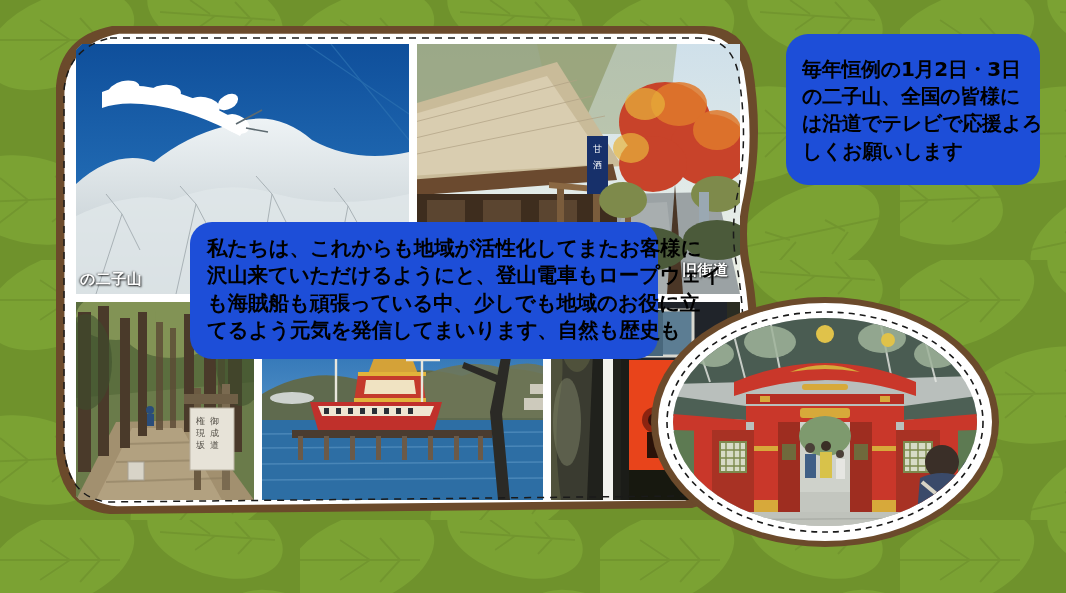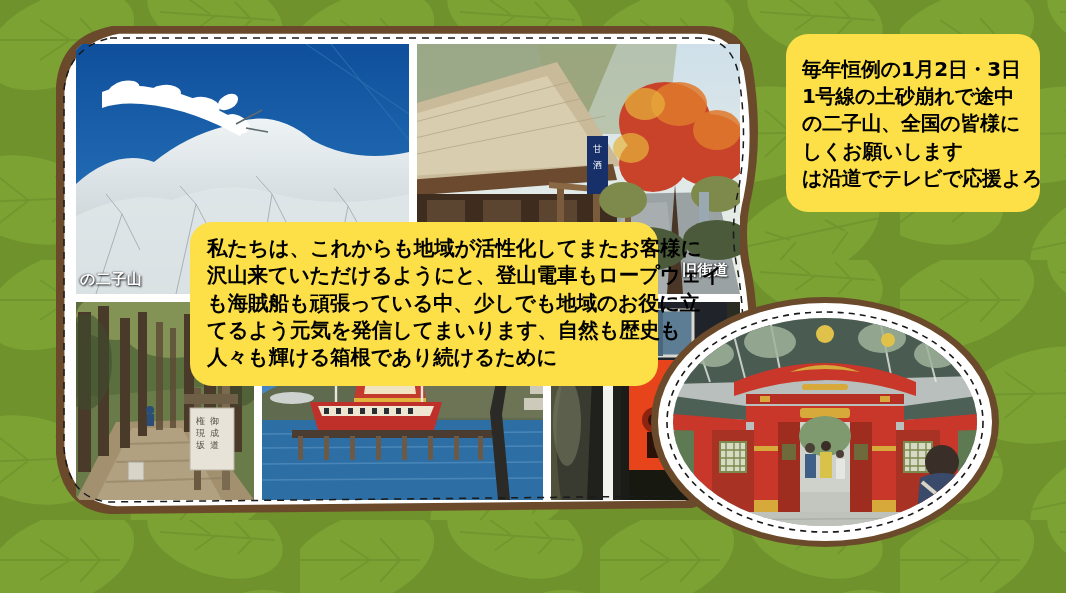--- a/index.html
+++ b/index.html
@@ -39,21 +39,21 @@
     position:absolute; z-index:6; color:#ffffff; font-weight:bold;
     font-size:15px; letter-spacing:0.5px;
     text-shadow:1px 1px 2px rgba(0,0,0,.85), -1px 0 2px rgba(0,0,0,.6);
     font-family:Liberation Mono, monospace;
     text-align:right;
   }
 
   
   .bubble{
     position:absolute; z-index:20;
-    background:#fde047;
+    background:#1d4ed8;
     border-radius:22px;
     color:#000; font-weight:bold;
     font-family:"DejaVu Sans", sans-serif;
   }
   #bubble-main{
     left:190px; top:222px; width:468px; padding:13px 16px 15px 17px;
     font-size:20.5px; line-height:1.33; letter-spacing:-0.2px;
   }
   #bubble-note{
     left:786px; top:34px; width:254px; padding:22px 13px 20px 16px;
@@ -542,28 +542,26 @@
 
     <ellipse cx="175" cy="126" rx="158" ry="110" fill="none" stroke="#1a1a1a" stroke-width="1.6" stroke-dasharray="6 5"></ellipse>
   </svg>
 </div>
 
 <div class="bubble" id="bubble-main">
   <span class="ln">私たちは、これからも地域が活性化してまたお客様に</span>
   <span class="ln">沢山来ていただけるようにと、登山電車もロープウェイ</span>
   <span class="ln">も海賊船も頑張っている中、少しでも地域のお役に立</span>
   <span class="ln">てるよう元気を発信してまいります、自然も歴史も</span>
-  <span class="ln">人々も輝ける箱根であり続けるために</span>
 </div>
 
 <div class="bubble" id="bubble-note">
   <span class="ln">毎年恒例の1月2日・3日</span>
-  <span class="ln">1号線の土砂崩れで途中</span>
   <span class="ln">の二子山、全国の皆様に</span>
+  <span class="ln">は沿道でテレビで応援よろ</span>
   <span class="ln">しくお願いします</span>
-  <span class="ln">は沿道でテレビで応援よろ</span>
 </div>
 
 <svg style="position:absolute; left:52px; top:24px; width:712px; height:494px; z-index:23; pointer-events:none;" viewBox="0 0 712 494" preserveAspectRatio="none">
   <path d="M 58 14 L 646 14 Q 678 14 686 48 Q 697 112 686 168 Q 677 208 686 248
            Q 697 318 686 396 Q 679 460 632 472 L 56 478 Q 16 474 12 424 L 12 66
            Q 16 24 58 14 Z" fill="none" stroke="#1a1a1a" stroke-width="1.5" stroke-dasharray="7 6"></path>
 </svg>
 
 </body></html>

